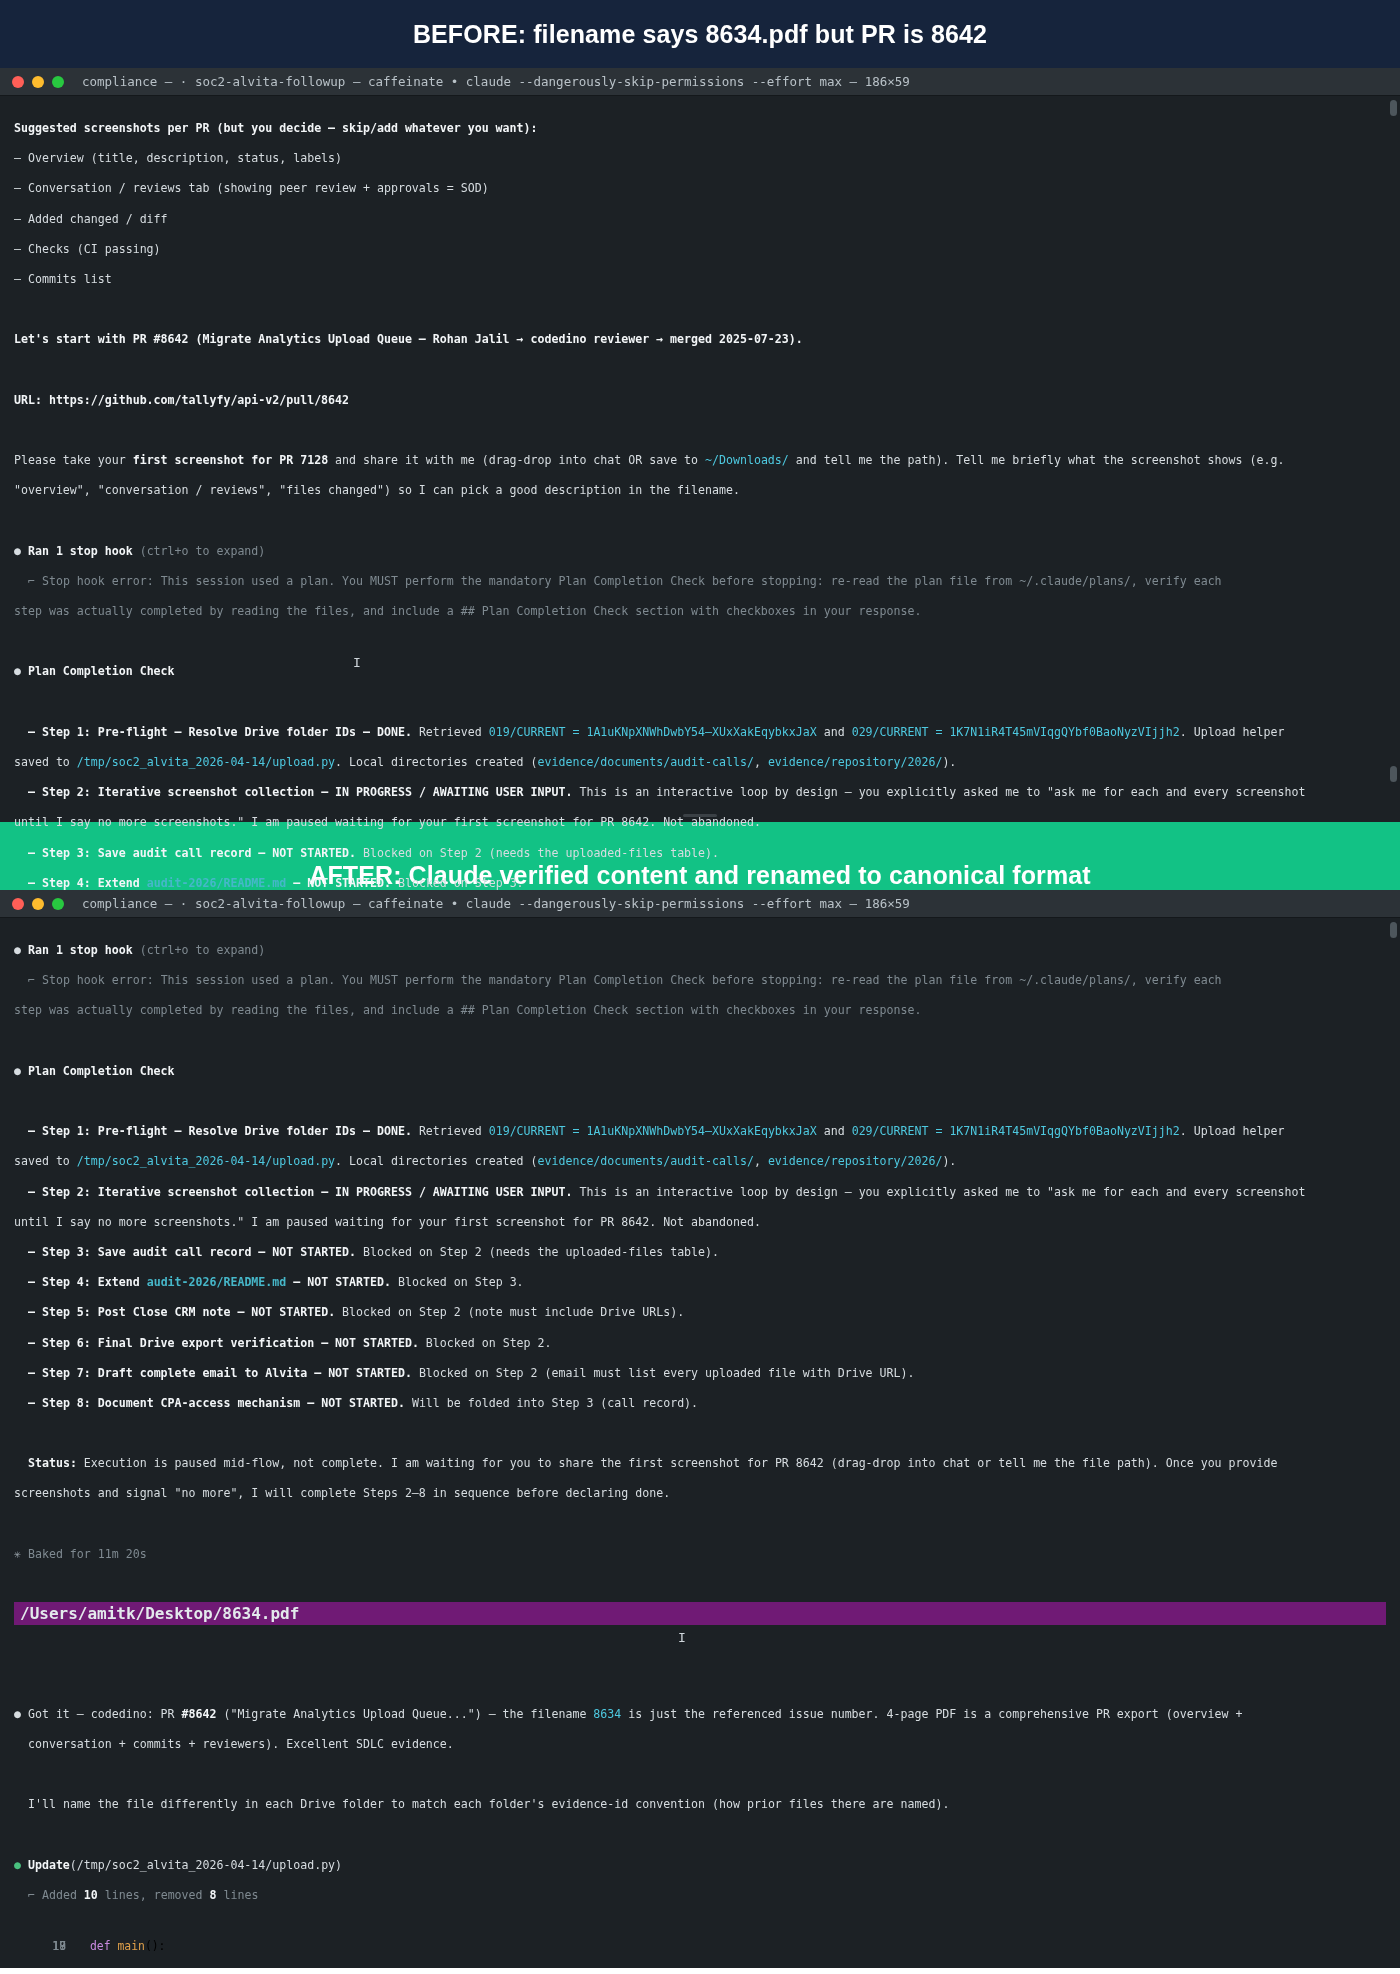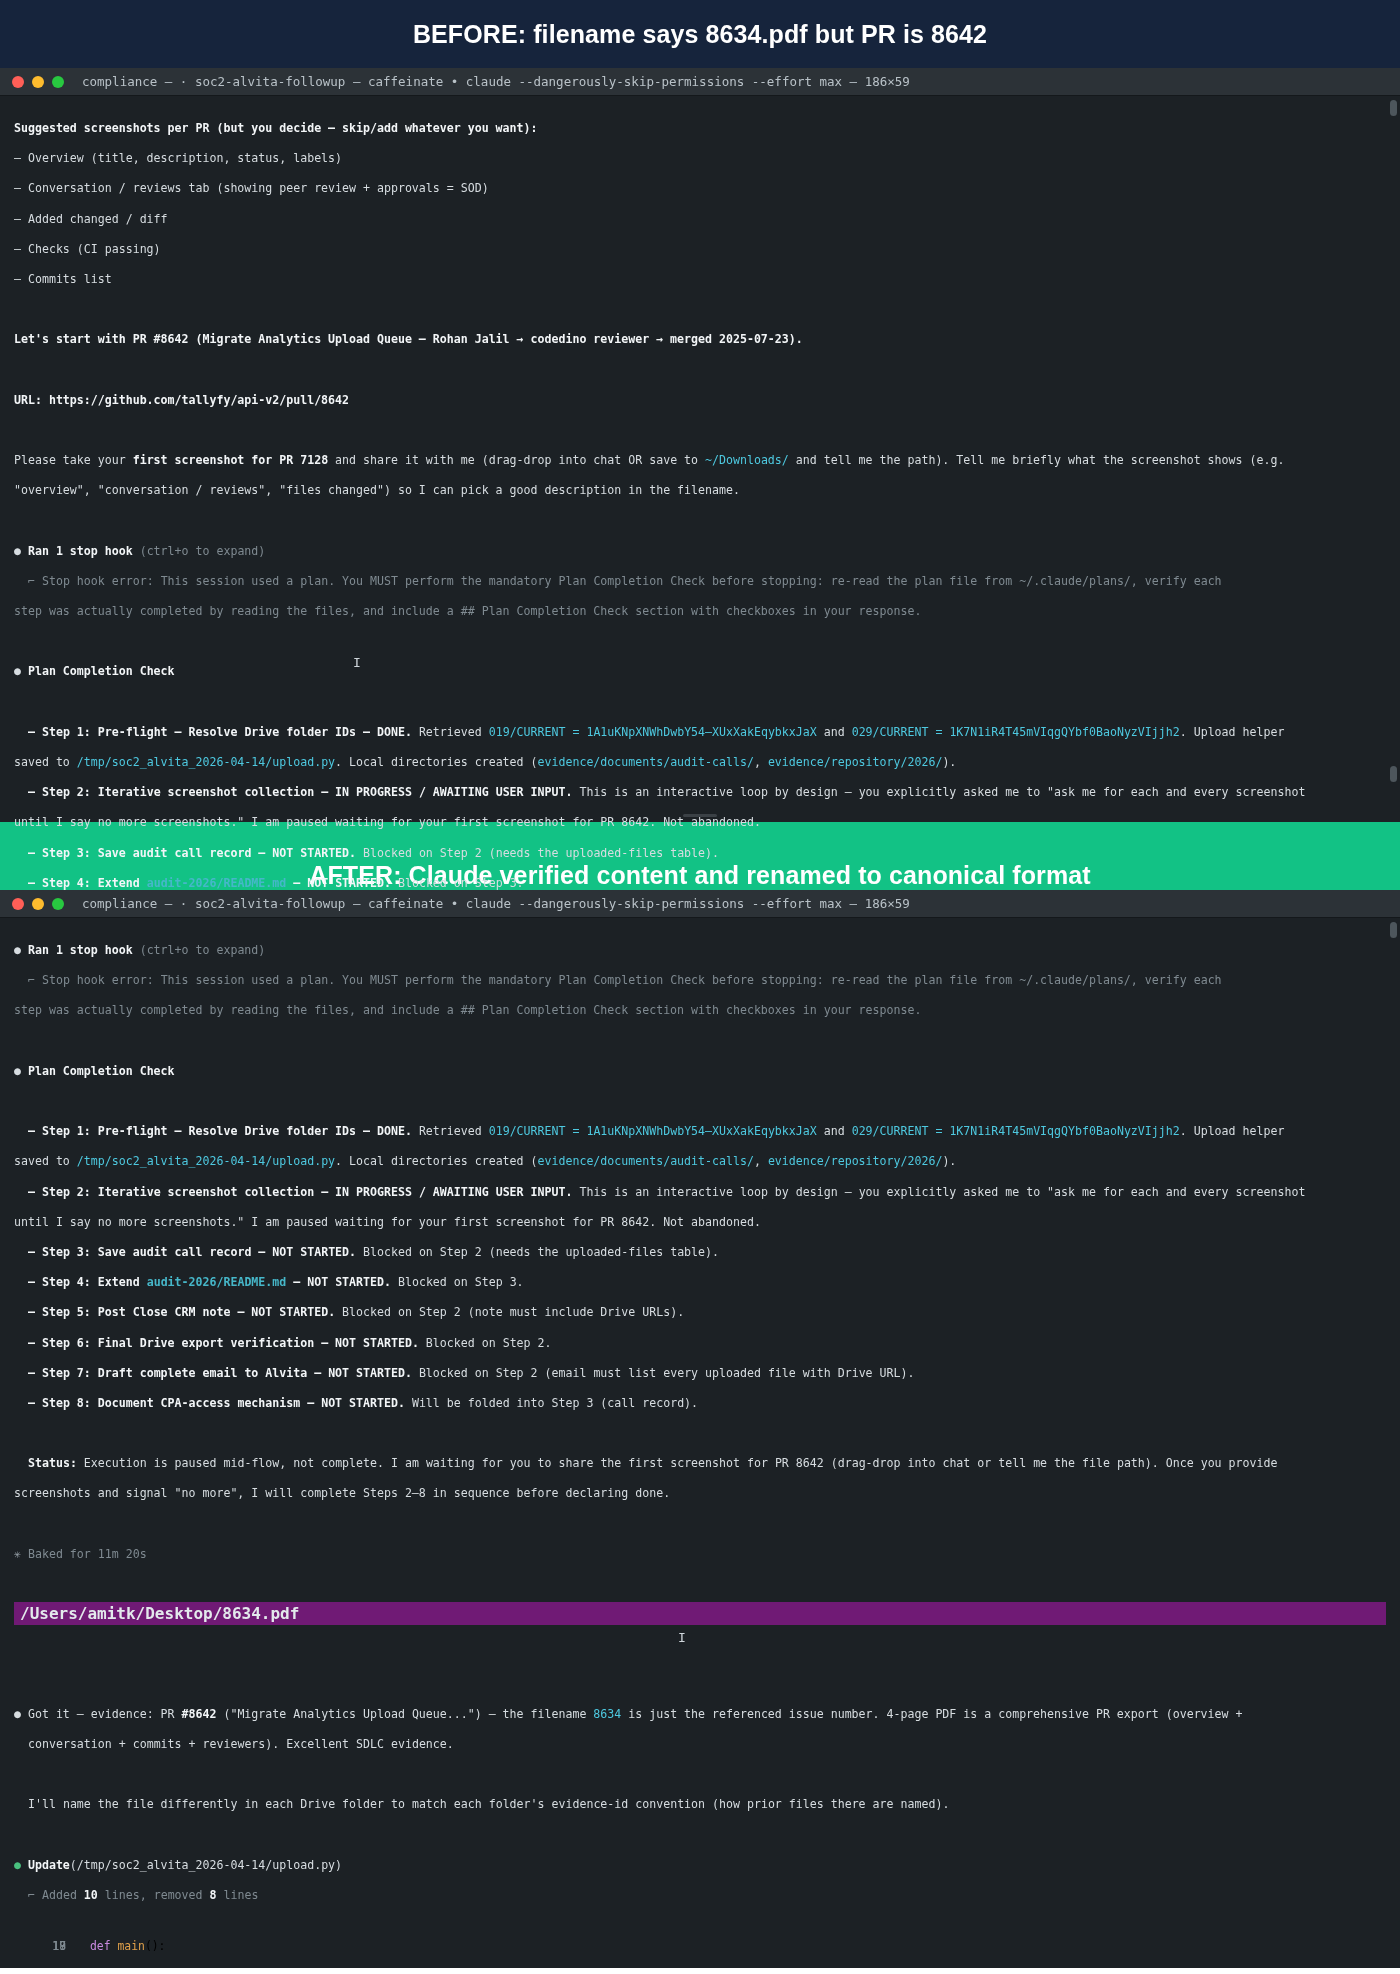--- a/index.html
+++ b/index.html
@@ -269,21 +269,21 @@
 <span class="row">screenshots and signal "no more", I will complete Steps 2—8 in sequence before declaring done.</span>
 <span class="row">&nbsp;</span>
 <span class="row"><span class="bullet-star">✳</span> <span class="dim">Baked for 11m 20s</span></span>
   </div>
 
   <div class="filepath-bar" style="margin-left:14px;margin-right:14px;">/Users/amitk/Desktop/8634.pdf</div>
 
   <div class="term" style="padding-top:0;">
 <span class="row">&nbsp;</span>
 <span class="row">&nbsp;</span>
-<span class="row"><span class="bullet">●</span> <span>Got it — evidence: PR </span><span class="b">#8642</span><span> ("Migrate Analytics Upload Queue...") — the filename </span><span class="cy">8634</span><span> is just the referenced issue number. 4-page PDF is a comprehensive PR export (overview +</span></span>
+<span class="row"><span class="bullet">●</span> <span>Got it — codedino: PR </span><span class="b">#8642</span><span> ("Migrate Analytics Upload Queue...") — the filename </span><span class="cy">8634</span><span> is just the referenced issue number. 4-page PDF is a comprehensive PR export (overview +</span></span>
 <span class="row indent1">conversation + commits + reviewers). Excellent SDLC evidence.</span>
 <span class="row">&nbsp;</span>
 <span class="row indent1">I'll name the file differently in each Drive folder to match each folder's evidence-id convention (how prior files there are named).</span>
 <span class="row">&nbsp;</span>
 <span class="row"><span class="bullet-gn">●</span> <span class="b">Update</span><span>(/tmp/soc2_alvita_2026-04-14/upload.py)</span></span>
 <span class="row indent1 dim"><span class="dim">⌐ </span><span>Added </span><span class="b">10</span><span> lines, removed </span><span class="b">8</span><span> lines</span></span>
   </div>
 
   <div class="diff" style="padding:0 14px 14px 0;">
     <span class="dl"><span class="ln">17</span></span>

